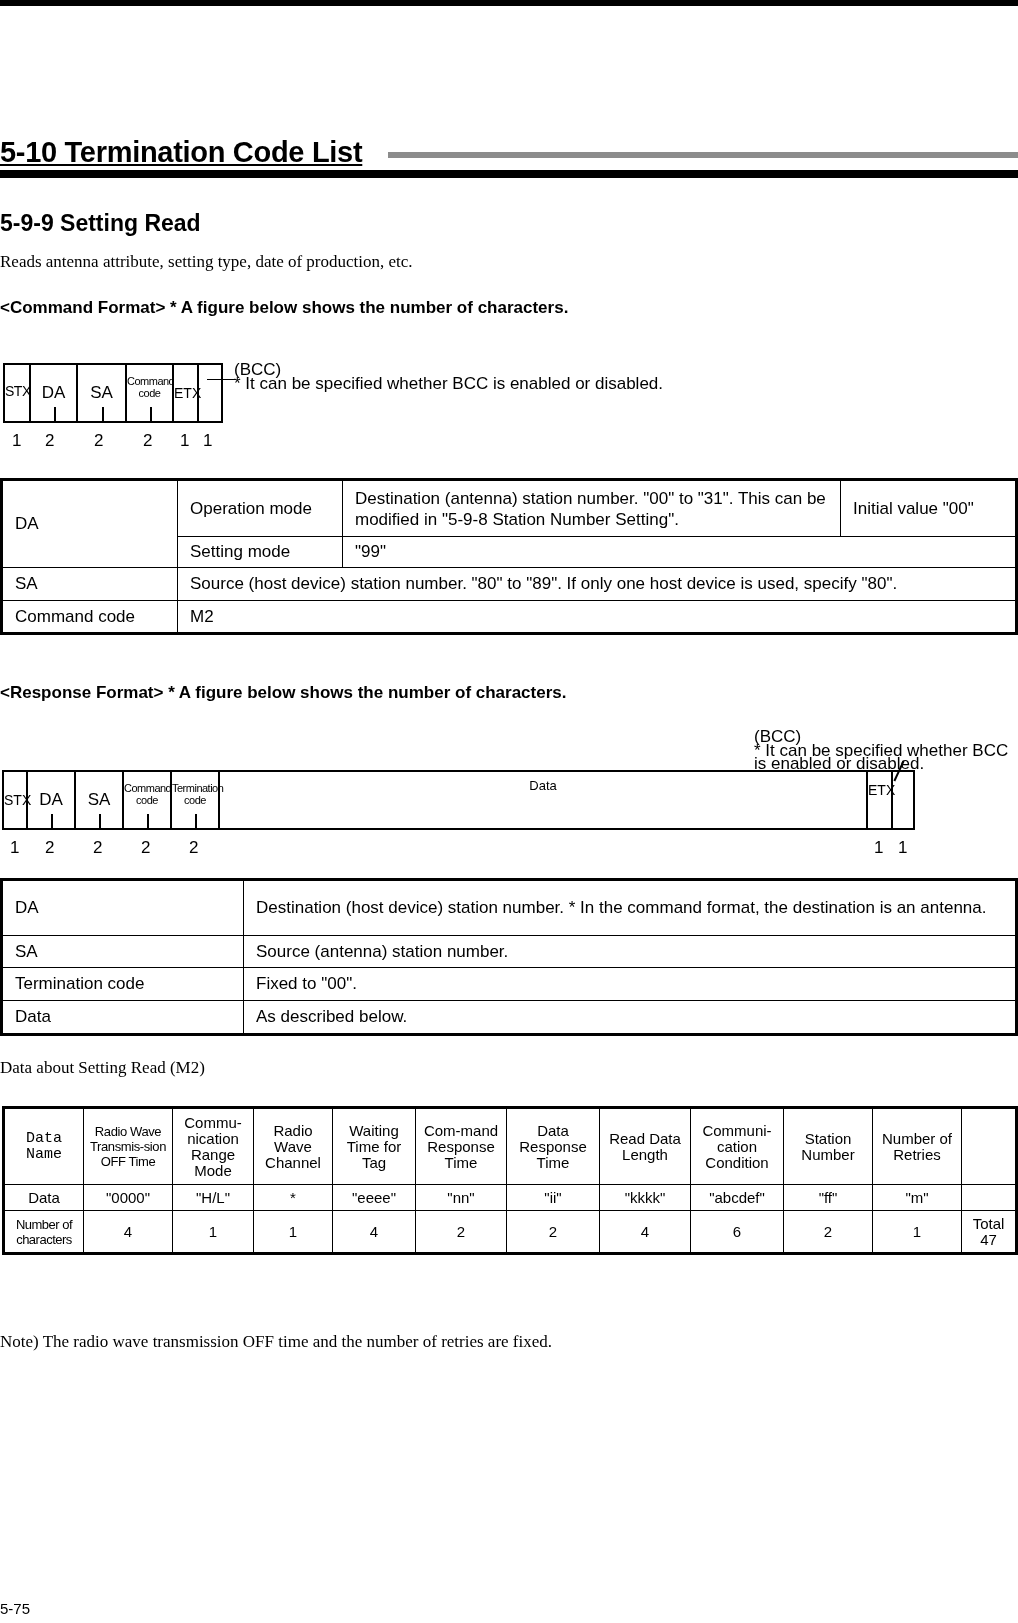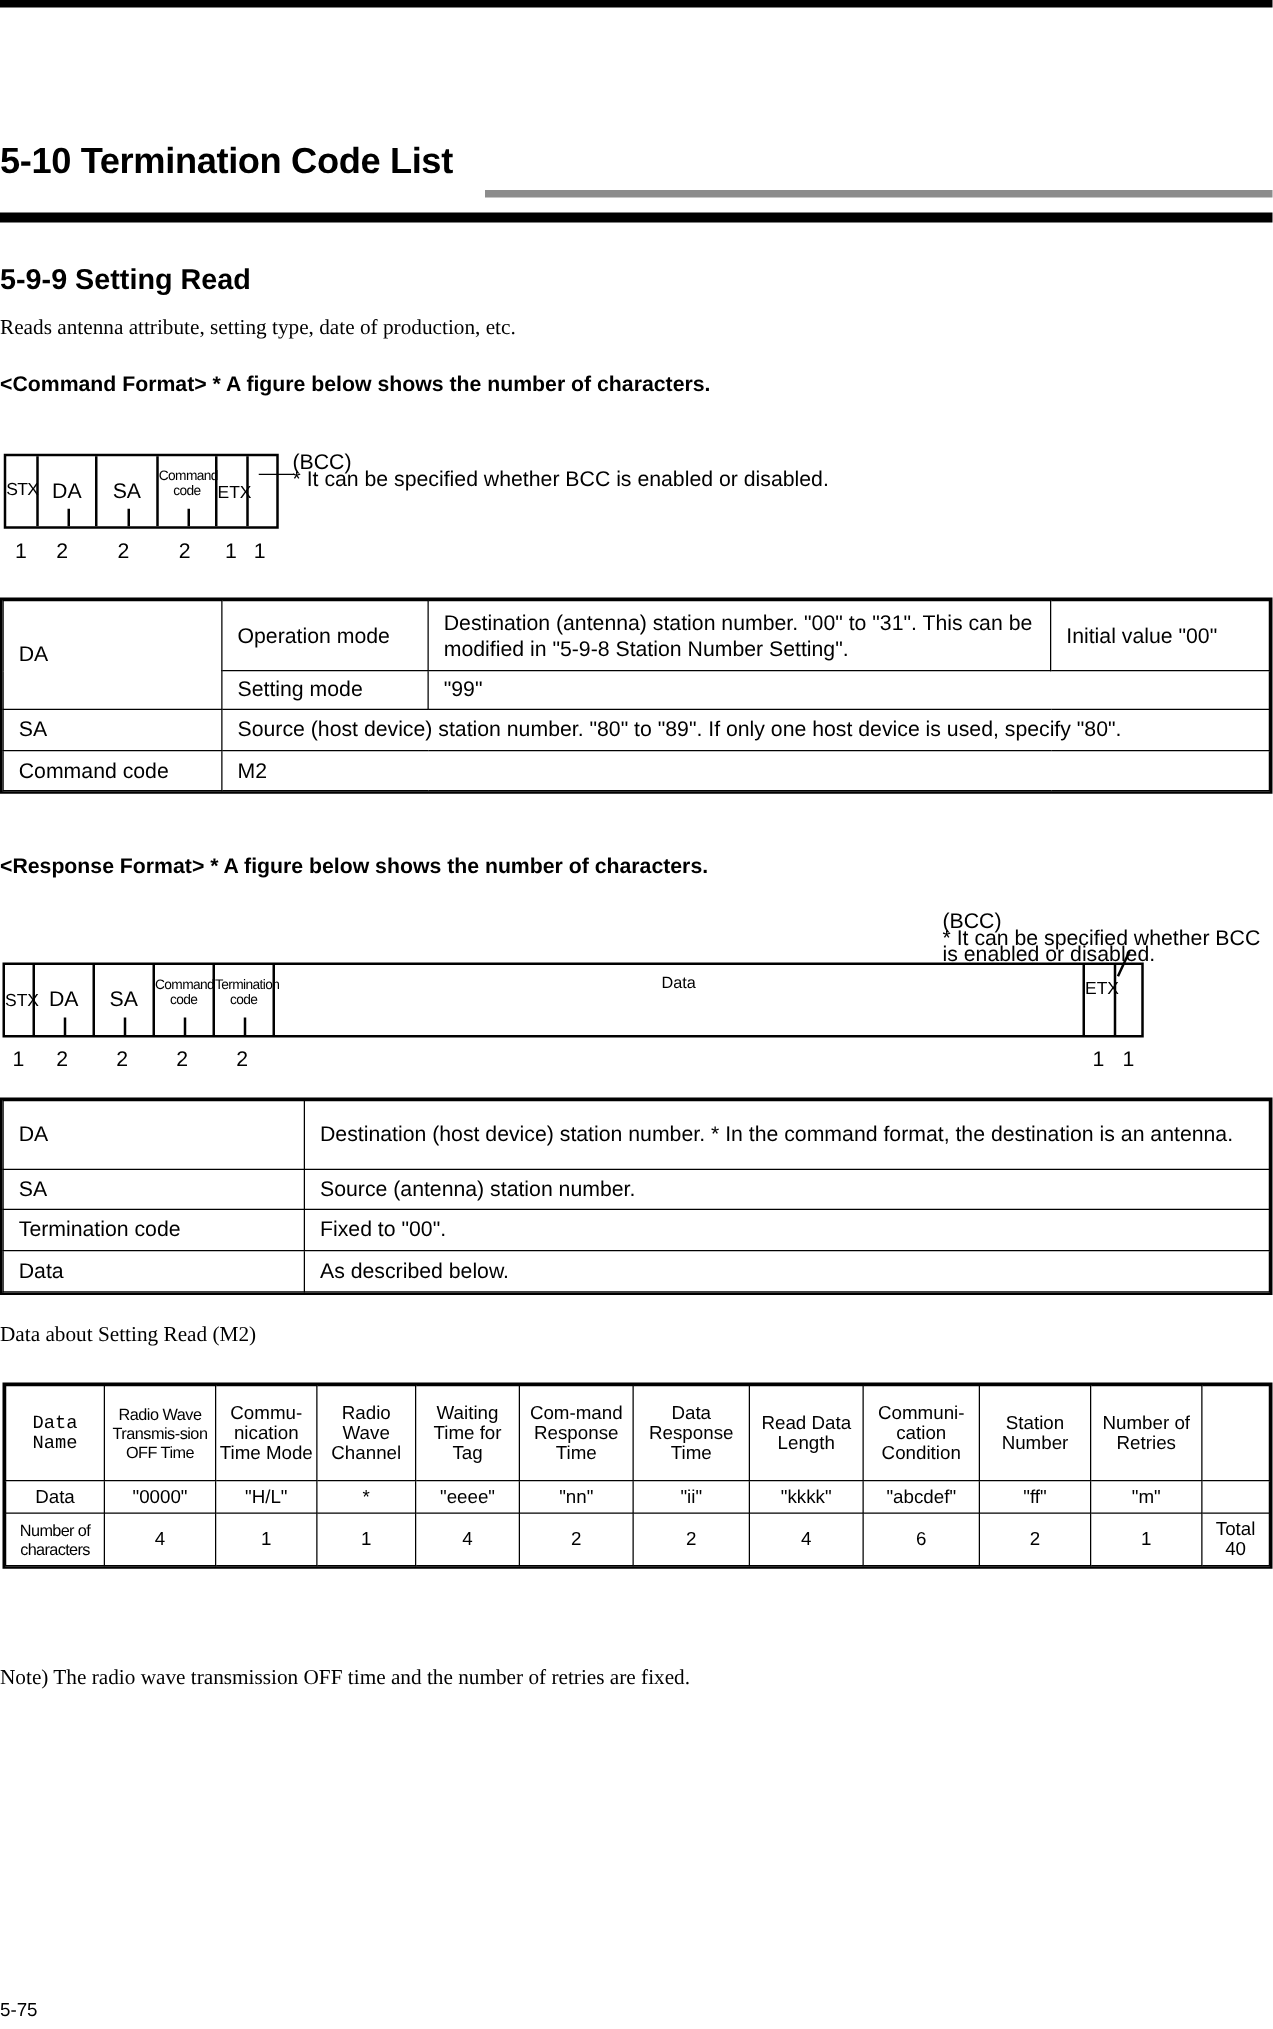--- a/index.html
+++ b/index.html
@@ -1,19 +1,19 @@
 <!DOCTYPE html>
 <html><head>
 <meta charset="utf-8">
 <style>
   html,body{margin:0;padding:0;background:#fff;}
   body{width:1018px;height:1623px;position:relative;overflow:hidden;color:#000;font-family:"Liberation Sans",sans-serif;}
   .abs{position:absolute;}
   .topbar{left:0;top:0;width:1018px;height:6px;background:#000;}
-  .chapter{left:0;top:113px;font-size:29px;font-weight:bold;letter-spacing:-0.3px;}
+  .chapter{left:0;top:136px;font-size:29px;font-weight:bold;letter-spacing:-0.3px;text-decoration:underline;}
   .chapter-rule{left:388px;top:152px;width:630px;height:6px;background:#8c8c8c;}
   .chapter-bar{left:0;top:170px;width:1018px;height:8px;background:#000;}
   .sec-title{left:0;top:210px;font-size:23px;font-weight:bold;}
   .desc{left:0;top:252px;font-size:17px;font-family:"Liberation Serif",serif;}
   .fmt-head{font-size:17px;font-weight:bold;left:0;}
   .frame{border:2px solid #000;box-sizing:border-box;}
   .cell{position:absolute;top:0;bottom:0;border-right:2px solid #000;box-sizing:border-box;text-align:center;}
   .cell:last-child{border-right:none;}
   .cell .lbl{position:absolute;left:0;right:0;top:14px;}
   .cell .tick{position:absolute;left:50%;bottom:0;width:2px;height:14px;background:#000;}
@@ -166,21 +166,21 @@
 </div>
 
 <div class="abs serif" style="left:0;top:1058px;">Data about Setting Read (M2)</div>
 
 <div class="abs tbl" style="left:2px;top:1106px;width:1016px;">
   <table class="d" style="width:100%;">
     <tbody>
         <tr style="height:76px;">
       <td style="width:74px;font-family:Liberation Mono, monospace;">Data Name</td>
       <td style="width:84px;font-size:13px;line-height:15px;letter-spacing:-0.4px;">Radio Wave Transmis-sion OFF Time</td>
-      <td style="width:76px;">Commu-nication Time Mode</td>
+      <td style="width:76px;">Commu-nication Range Mode</td>
       <td style="width:74px;">Radio Wave Channel</td>
       <td style="width:78px;">Waiting Time for Tag</td>
       <td style="width:86px;">Com-mand Response Time</td>
       <td style="width:88px;">Data Response Time</td>
       <td style="width:86px;text-align:center;">Read Data Length</td>
       <td style="width:88px;">Communi-cation Condition</td>
       <td style="width:84px;">Station Number</td>
       <td style="width:84px;">Number of Retries</td>
       <td></td>
     </tr>
@@ -203,21 +203,21 @@
       <td>4</td>
       <td>1</td>
       <td>1</td>
       <td>4</td>
       <td>2</td>
       <td>2</td>
       <td>4</td>
       <td>6</td>
       <td>2</td>
       <td>1</td>
-      <td>Total 40</td>
+      <td>Total 47</td>
     </tr>
   </tbody>
     </table>
 </div>
 
 <div class="abs serif" style="left:0;top:1332px;">Note) The radio wave transmission OFF time and the number of retries are fixed.</div>
 
 <div class="abs" style="left:0;top:1600px;font-size:15px;">5-75</div>
 
 </body></html>

